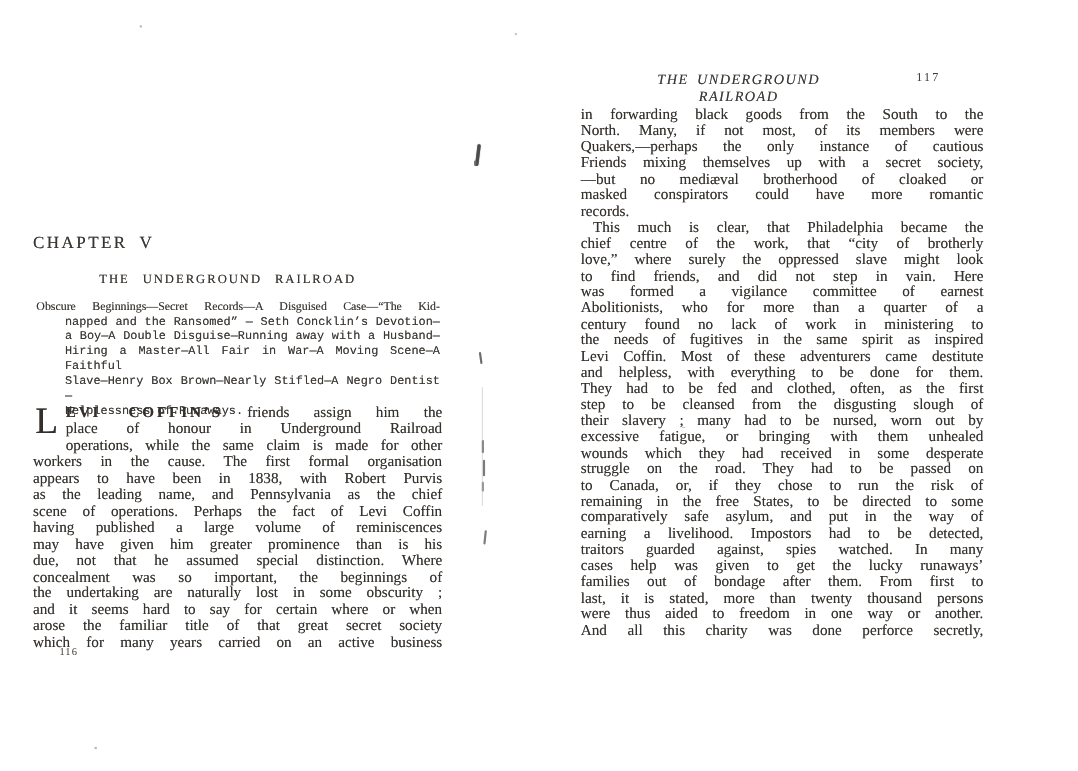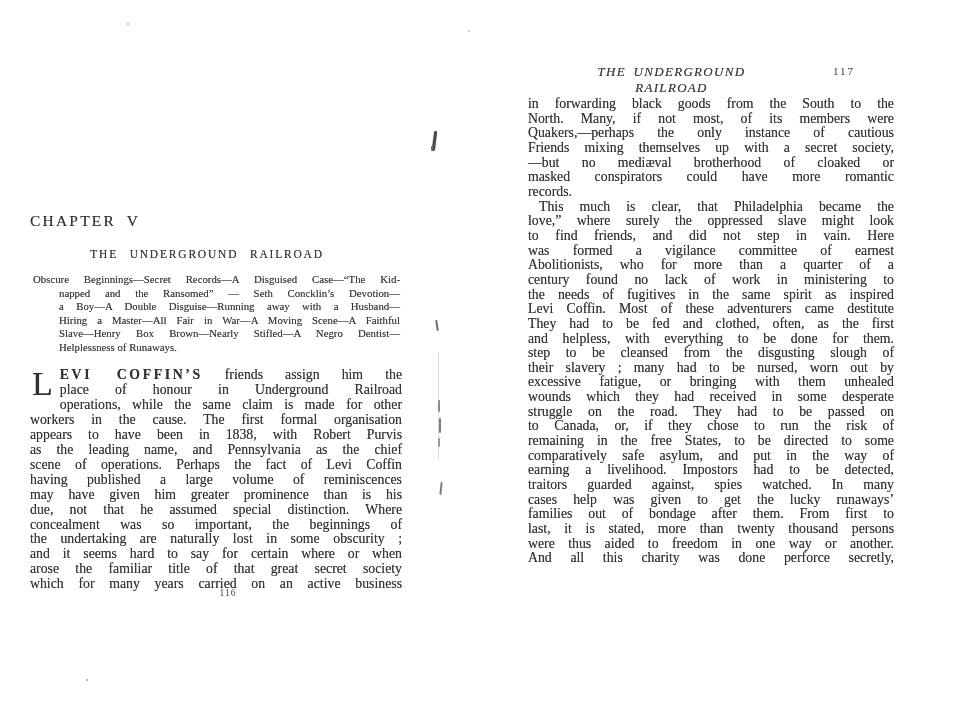--- a/index.html
+++ b/index.html
@@ -12,21 +12,21 @@
   .page{position:absolute;}
   
   .tline{
     text-align:justify;
     text-align-last:justify;
     text-shadow:0 0 0.3px rgba(40,36,32,0.55);
     white-space:normal;
   }
   .tline.noj{text-align-last:left;}
   .tline.ind{text-indent:11px;}
-  .tline.cont{padding-left:26px;}
+  .tline.cont{padding-left:26px;font-family:Liberation Mono, monospace;}
   .sc{letter-spacing:2.6px;font-weight:bold;}
   
   #left-page{left:30px;top:212px;width:372px;height:400px;}
   .chapter-heading{
     position:absolute;left:0;top:0;width:354px;text-align:left;
     font-size:15.5px;letter-spacing:2.2px;word-spacing:5px;color:#3a3632;
     text-shadow:0 0 0.4px rgba(40,36,32,0.6);
   }
   .chapter-subtitle{
     position:absolute;left:0;top:36px;width:354px;text-align:center;
@@ -42,21 +42,21 @@
     font-size:13.8px;line-height:14.95px;
   }
   .dropcap{
     float:left;
     font-size:34px;line-height:29px;height:29px;
     margin:1px 7px 0 2px;
     color:#33302c;
     text-shadow:0 0 0.4px rgba(40,36,32,0.6);
   }
   .pagenum-left{
-    position:absolute;left:0;top:376px;width:372px;text-align:center;
+    position:absolute;left:0;top:376px;width:372px;text-align:left;
     padding-left:24px;box-sizing:border-box;
     font-size:9.5px;letter-spacing:1px;color:#45413d;
   }
   
   #right-page{left:528px;top:64px;width:366px;height:530px;}
   .running-header{
     position:absolute;left:32px;top:0;width:223px;text-align:center;
     font-style:italic;font-size:13px;letter-spacing:1.3px;word-spacing:3px;
     color:#3c3834;text-shadow:0 0 0.4px rgba(40,36,32,0.55);
   }
@@ -123,29 +123,30 @@
   <div class="pagenum-right">117</div>
   <div id="body-right">
       <div class="tline">in forwarding black goods from the South to the</div>
       <div class="tline">North. Many, if not most, of its members were</div>
       <div class="tline">Quakers,—perhaps the only instance of cautious</div>
       <div class="tline">Friends mixing themselves up with a secret society,</div>
       <div class="tline">—but no mediæval brotherhood of cloaked or</div>
       <div class="tline">masked conspirators could have more romantic</div>
       <div class="tline noj">records.</div>
       <div class="tline ind">This much is clear, that Philadelphia became the</div>
+      <div class="tline">chief centre of the work, that “city of brotherly</div>
       <div class="tline">love,” where surely the oppressed slave might look</div>
       <div class="tline">to find friends, and did not step in vain. Here</div>
       <div class="tline">was formed a vigilance committee of earnest</div>
       <div class="tline">Abolitionists, who for more than a quarter of a</div>
       <div class="tline">century found no lack of work in ministering to</div>
       <div class="tline">the needs of fugitives in the same spirit as inspired</div>
       <div class="tline">Levi Coffin. Most of these adventurers came destitute</div>
+      <div class="tline">and helpless, with everything to be done for them.</div>
       <div class="tline">They had to be fed and clothed, often, as the first</div>
-      <div class="tline">and helpless, with everything to be done for them.</div>
       <div class="tline">step to be cleansed from the disgusting slough of</div>
       <div class="tline">their slavery ; many had to be nursed, worn out by</div>
       <div class="tline">excessive fatigue, or bringing with them unhealed</div>
       <div class="tline">wounds which they had received in some desperate</div>
       <div class="tline">struggle on the road. They had to be passed on</div>
       <div class="tline">to Canada, or, if they chose to run the risk of</div>
       <div class="tline">remaining in the free States, to be directed to some</div>
       <div class="tline">comparatively safe asylum, and put in the way of</div>
       <div class="tline">earning a livelihood. Impostors had to be detected,</div>
       <div class="tline">traitors guarded against, spies watched. In many</div>

